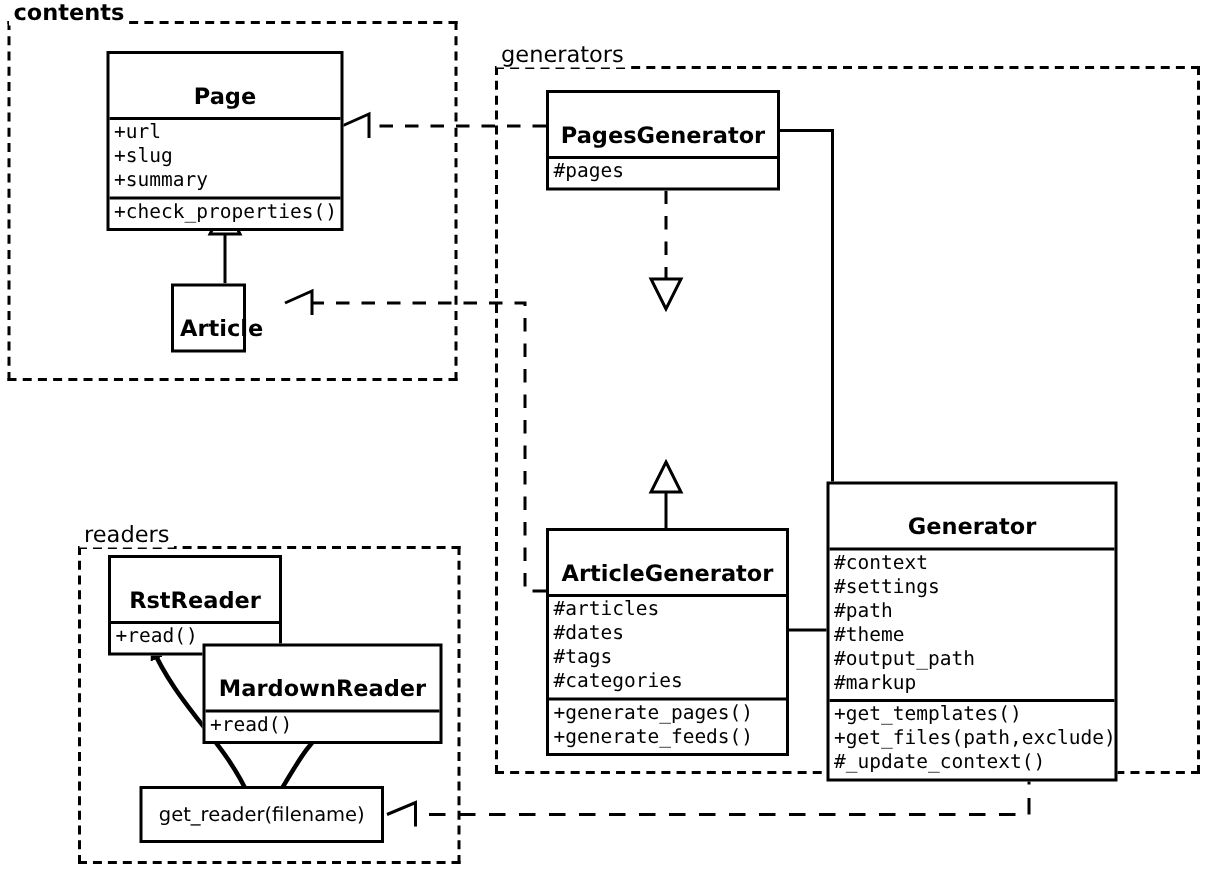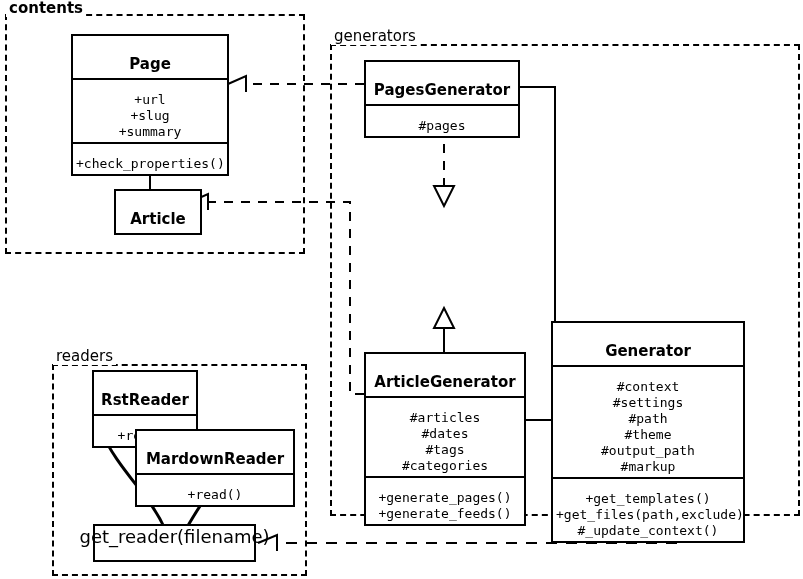--- a/index.html
+++ b/index.html
@@ -61,39 +61,39 @@
     font-family: "DejaVu Sans Mono", monospace;
     font-weight: normal;
     font-size: 13px;
     line-height: 16px;
   }
   .cls-sep {
     border-top: 2px solid #000;
   }
   .cls-sect {
     box-sizing: border-box;
-    padding: 12px 3px 2px 3px;
-    text-align: center;
+    padding: 1px 3px 2px 3px;
   }
   .cls-sect div {
     font-family: "DejaVu Sans Mono", monospace;
     font-size: 13px;
     line-height: 16px;
     color: #000;
     white-space: nowrap;
   }
   .plain-box {
     position: absolute;
     box-sizing: border-box;
     border: 2px solid #000;
     background: #fff;
     display: flex;
+    align-items: center;
     justify-content: center;
     font-family: "DejaVu Sans", sans-serif;
-    font-size: 18px;
+    font-size: 13px;
     color: #000;
   }
 
   
   #edges, #edges-top {
     position: absolute;
     left: 0;
     top: 0;
     width: 803px;
     height: 579px;
@@ -187,21 +187,21 @@
     <div class="cls-sect cls-sep">
       <div>+url</div>
       <div>+slug</div>
       <div>+summary</div>
     </div>
     <div class="cls-sect cls-sep">
       <div>+check_properties()</div>
     </div>
   </div>
 
-  <div class="cls" style="left:114px; top:189px; width:88px;">
+  <div class="cls" style="left:114px; top:189px; width:50px;">
     <div class="cls-name">Article</div>
   </div>
 
   <div class="cls" style="left:364px; top:60px; width:156px;">
     <div class="cls-name">PagesGenerator</div>
     <div class="cls-sect cls-sep">
       <div>#pages</div>
     </div>
   </div>
 
@@ -230,21 +230,21 @@
       <div>#output_path</div>
       <div>#markup</div>
     </div>
     <div class="cls-sect cls-sep">
       <div>+get_templates()</div>
       <div>+get_files(path,exclude)</div>
       <div>#_update_context()</div>
     </div>
   </div>
 
-  <div class="cls" style="left:92px; top:370px; width:106px;">
+  <div class="cls" style="left:72px; top:370px; width:116px;">
     <div class="cls-name">RstReader</div>
     <div class="cls-sect cls-sep">
       <div>+read()</div>
     </div>
   </div>
 
   <div class="cls" style="left:135px; top:429px; width:160px;">
     <div class="cls-name">MardownReader</div>
     <div class="cls-sect cls-sep">
       <div>+read()</div>

